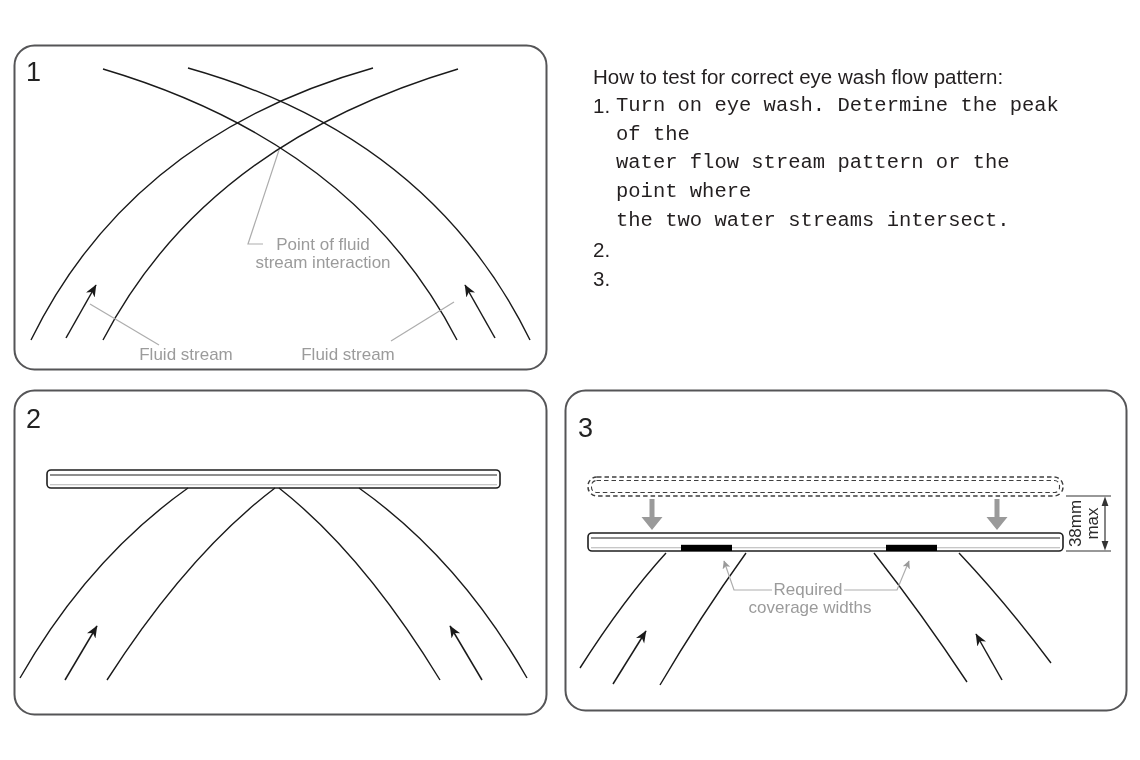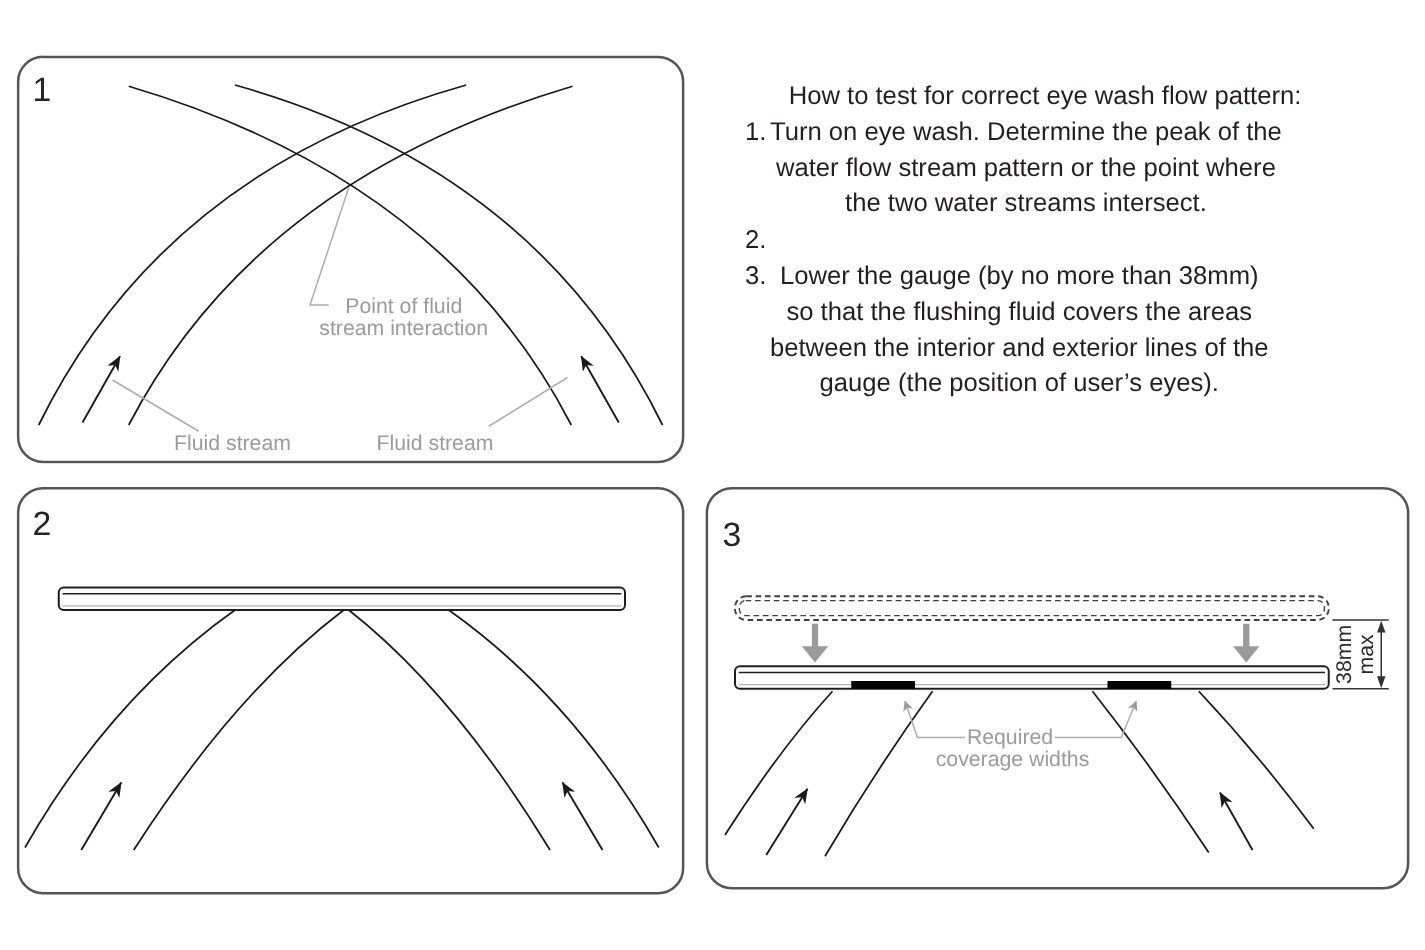--- a/index.html
+++ b/index.html
@@ -19,25 +19,25 @@
   .gaugebody{fill:#ffffff;stroke:#1f1f1f;stroke-width:1.6;}
   .gaugetop{stroke:#1f1f1f;stroke-width:1.1;}
   .gaugebottom{stroke:#b5b5b5;stroke-width:1.1;}
   .dashedgauge{fill:none;stroke:#3f3f3f;stroke-dasharray:4.5 3;}
   .dim{stroke:#333;stroke-width:1.2;}
   .dimtext{font-size:17px;fill:#2a2a2a;}
   .coverage{fill:#000;}
   .grayarrow{fill:#9a9a9a;}
   .instructions{
     position:absolute;left:593px;top:63px;width:486px;
-    font-size:20.5px;line-height:28.8px;color:#231f20;text-align:center;
+    font-size:20.5px;line-height:28.8px;color:#231f20;
   }
   .step{display:flex;}
   .step-num{width:23px;flex:none;}
-  .step-text{white-space:pre-line;}
+  .step-text{white-space:pre-line;font-family:Liberation Mono, monospace;}
 </style>
 </head>
 <body>
 
 <div class="canvas">
 
   <svg class="panel" style="left:13px;top:44px;" width="535" height="327" viewBox="0 0 535 327">
     <defs>
       <marker id="ah1" markerUnits="userSpaceOnUse" markerWidth="14" markerHeight="12" refX="11.5" refY="5" orient="auto">
         <path d="M0,0 L12,5 L0,10 L3.5,5 Z" fill="#1a1a1a"></path>
@@ -155,20 +155,16 @@
       <span class="step-num">1.</span>
       <span class="step-text">Turn on eye wash. Determine the peak of the
 water flow stream pattern or the point where
 the two water streams intersect.</span>
     </div>
     <div class="step">
       <span class="step-num">2.</span>
     </div>
     <div class="step">
       <span class="step-num">3.</span>
-      <span class="step-text">Lower the gauge (by no more than 38mm)
-so that the flushing fluid covers the areas
-between the interior and exterior lines of the
-gauge (the position of user’s eyes).</span>
     </div>
   </div>
 
 </div>
 
 </body></html>

